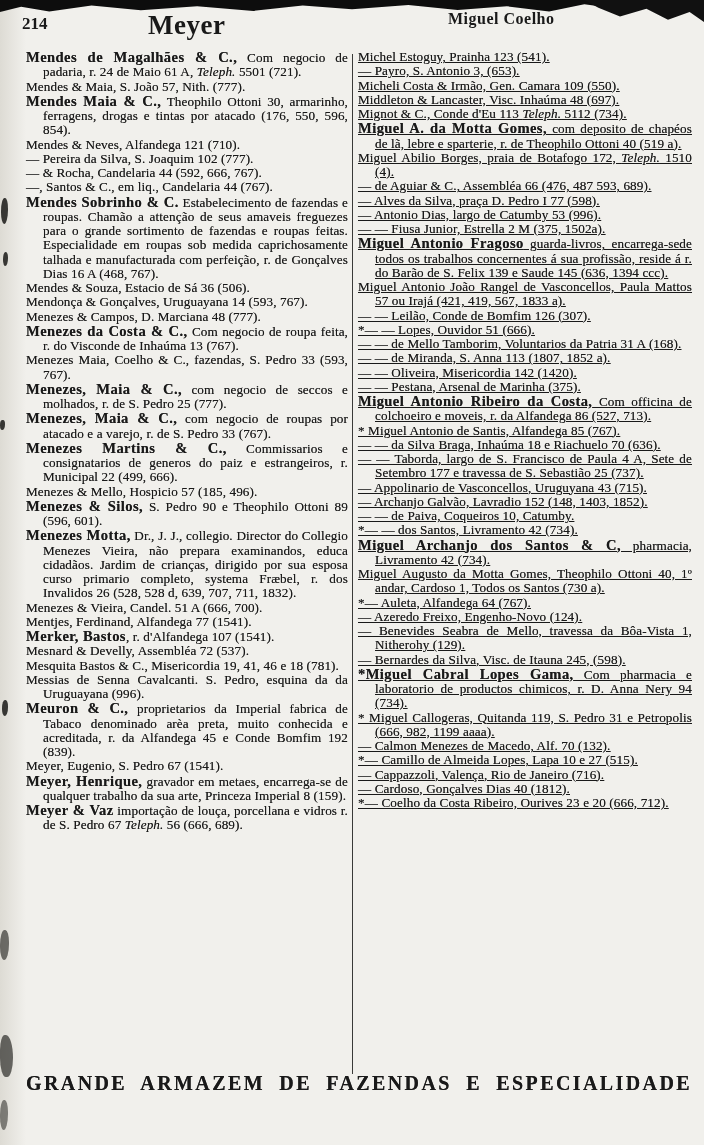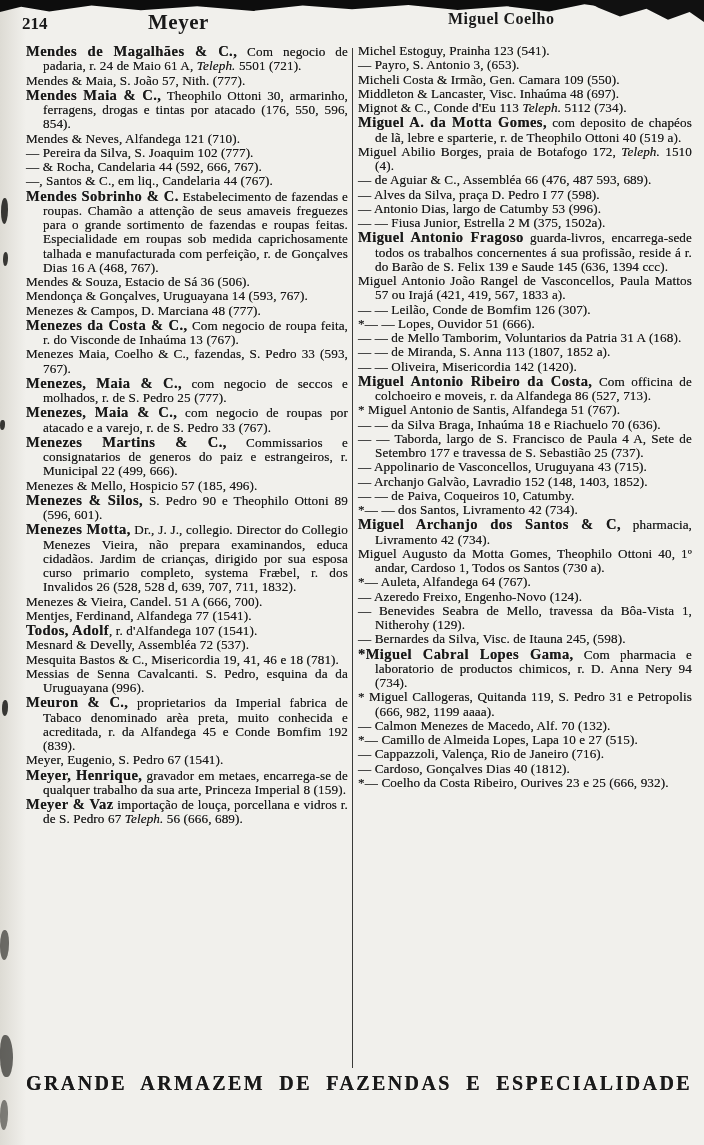--- a/index.html
+++ b/index.html
@@ -34,27 +34,27 @@
   .b2 { left: 3px; top: 252px; width: 5px;  height: 14px; }
   .b3 { left: 0px; top: 420px; width: 5px;  height: 10px; }
   .b4 { left: 2px; top: 700px; width: 6px;  height: 16px; }
   .b5 { left: 0px; top: 930px; width: 9px;  height: 30px; opacity:.7; }
   .b6 { left: 0px; top: 1035px; width: 13px; height: 42px; opacity:.75; border-radius: 40% 60% 50% 50%; }
   .b7 { left: 0px; top: 1100px; width: 8px; height: 30px; opacity:.6; }
 
   
   .hdr { position: absolute; top: 10px; left: 0; width: 704px; height: 30px; }
   .pagenum { position: absolute; left: 22px; top: 4px; font-size: 17px; font-weight: bold; }
-  .guide-l { position: absolute; left: 148px; top: 0; font-size: 21px; font-weight: bold; letter-spacing: .5px; }
+  .guide-l { position: absolute; left: 148px; top: 0; font-size: 27px; font-weight: bold; letter-spacing: .5px; }
   .guide-r { position: absolute; left: 448px; top: 0; font-size: 16px; font-weight: bold; letter-spacing: .5px; }
 
   
-  .columns { position: absolute; top: 44px; left: 26px; width: 668px; display: flex; }
+  .columns { position: absolute; top: 50px; left: 26px; width: 668px; display: flex; }
   .col { width: 322px; }
-  .col.right { width: 334px; }
+  .col.right { width: 334px; text-decoration: underline; }
   .divider { width: 1px; background: #3a3a38; margin: 4px 5px 0 4px; min-height: 1020px; }
   .entry {
     font-size: 13.2px; line-height: 14.25px;
     text-align: justify;
     padding-left: 17px; text-indent: -17px;
     letter-spacing: .1px;
     text-shadow: 0 0 .45px rgba(10,10,10,.6);
   }
   .entry b.lead { font-size: 14.6px; letter-spacing: .4px; }
   .entry i { font-style: italic; }
@@ -105,21 +105,21 @@
         <div class="entry"><b class="lead">Menezes da Costa &amp; C.,</b> Com negocio de roupa feita, r. do Visconde de Inhaúma 13 (767).</div>
         <div class="entry">Menezes Maia, Coelho &amp; C., fazendas, S. Pedro 33 (593, 767).</div>
         <div class="entry"><b class="lead">Menezes, Maia &amp; C.,</b> com negocio de seccos e molhados, r. de S. Pedro 25 (777).</div>
         <div class="entry"><b class="lead">Menezes, Maia &amp; C.,</b> com negocio de roupas por atacado e a varejo, r. de S. Pedro 33 (767).</div>
         <div class="entry"><b class="lead">Menezes Martins &amp; C.,</b> Commissarios e consignatarios de generos do paiz e estrangeiros, r. Municipal 22 (499, 666).</div>
         <div class="entry">Menezes &amp; Mello, Hospicio 57 (185, 496).</div>
         <div class="entry"><b class="lead">Menezes &amp; Silos,</b> S. Pedro 90 e Theophilo Ottoni 89 (596, 601).</div>
         <div class="entry"><b class="lead">Menezes Motta,</b> Dr., J. J., collegio. Director do Collegio Menezes Vieira, não prepara examinandos, educa cidadãos. Jardim de crianças, dirigido por sua esposa curso primario completo, systema Fræbel, r. dos Invalidos 26 (528, 528 d, 639, 707, 711, 1832).</div>
         <div class="entry">Menezes &amp; Vieira, Candel. 51 A (666, 700).</div>
         <div class="entry">Mentjes, Ferdinand, Alfandega 77 (1541).</div>
-        <div class="entry"><b class="lead">Todos, Adolf</b>, r. d'Alfandega 107 (1541).</div>
+        <div class="entry"><b class="lead">Merker, Bastos</b>, r. d'Alfandega 107 (1541).</div>
         <div class="entry">Mesnard &amp; Develly, Assembléa 72 (537).</div>
         <div class="entry">Mesquita Bastos &amp; C., Misericordia 19, 41, 46 e 18 (781).</div>
         <div class="entry">Messias de Senna Cavalcanti. S. Pedro, esquina da da Uruguayana (996).</div>
         <div class="entry"><b class="lead">Meuron &amp; C.,</b> proprietarios da Imperial fabrica de Tabaco denominado arèa preta, muito conhecida e acreditada, r. da Alfandega 45 e Conde Bomfim 192 (839).</div>
         <div class="entry">Meyer, Eugenio, S. Pedro 67 (1541).</div>
         <div class="entry"><b class="lead">Meyer, Henrique,</b> gravador em metaes, encarrega-se de qualquer trabalho da sua arte, Princeza Imperial 8 (159).</div>
         <div class="entry"><b class="lead">Meyer &amp; Vaz</b> importação de louça, porcellana e vidros r. de S. Pedro 67 <i>Teleph.</i> 56 (666, 689).</div>
       </div>
     <div class="divider"></div>
     <div class="col right" id="col-right">
@@ -134,39 +134,40 @@
         <div class="entry">— Alves da Silva, praça D. Pedro I 77 (598).</div>
         <div class="entry">— Antonio Dias, largo de Catumby 53 (996).</div>
         <div class="entry">— — Fiusa Junior, Estrella 2 M (375, 1502a).</div>
         <div class="entry"><b class="lead">Miguel Antonio Fragoso</b> guarda-livros, encarrega-sede todos os trabalhos concernentes á sua profissão, reside á r. do Barão de S. Felix 139 e Saude 145 (636, 1394 ccc).</div>
         <div class="entry">Miguel Antonio João Rangel de Vasconcellos, Paula Mattos 57 ou Irajá (421, 419, 567, 1833 a).</div>
         <div class="entry">— — Leilão, Conde de Bomfim 126 (307).</div>
         <div class="entry">*— — Lopes, Ouvidor 51 (666).</div>
         <div class="entry">— — de Mello Tamborim, Voluntarios da Patria 31 A (168).</div>
         <div class="entry">— — de Miranda, S. Anna 113 (1807, 1852 a).</div>
         <div class="entry">— — Oliveira, Misericordia 142 (1420).</div>
+        <div class="entry">— — Pestana, Arsenal de Marinha (375).</div>
         <div class="entry"><b class="lead">Miguel Antonio Ribeiro da Costa,</b> Com officina de colchoeiro e moveis, r. da Alfandega 86 (527, 713).</div>
-        <div class="entry">* Miguel Antonio de Santis, Alfandega 51 (767).</div>
+        <div class="entry">* Miguel Antonio de Santis, Alfandega 85 (767).</div>
         <div class="entry">— — da Silva Braga, Inhaúma 18 e Riachuelo 70 (636).</div>
         <div class="entry">— — Taborda, largo de S. Francisco de Paula 4 A, Sete de Setembro 177 e travessa de S. Sebastião 25 (737).</div>
         <div class="entry">— Appolinario de Vasconcellos, Uruguyana 43 (715).</div>
         <div class="entry">— Archanjo Galvão, Lavradio 152 (148, 1403, 1852).</div>
         <div class="entry">— — de Paiva, Coqueiros 10, Catumby.</div>
         <div class="entry">*— — dos Santos, Livramento 42 (734).</div>
         <div class="entry"><b class="lead">Miguel Archanjo dos Santos &amp; C,</b> pharmacia, Livramento 42 (734).</div>
         <div class="entry">Miguel Augusto da Motta Gomes, Theophilo Ottoni 40, 1º andar, Cardoso 1, Todos os Santos (730 a).</div>
         <div class="entry">*— Auleta, Alfandega 64 (767).</div>
         <div class="entry">— Azeredo Freixo, Engenho-Novo (124).</div>
         <div class="entry">— Benevides Seabra de Mello, travessa da Bôa-Vista 1, Nitherohy (129).</div>
         <div class="entry">— Bernardes da Silva, Visc. de Itauna 245, (598).</div>
         <div class="entry"><b class="lead">*Miguel Cabral Lopes Gama,</b> Com pharmacia e laboratorio de productos chimicos, r. D. Anna Nery 94 (734).</div>
         <div class="entry">* Miguel Callogeras, Quitanda 119, S. Pedro 31 e Petropolis (666, 982, 1199 aaaa).</div>
         <div class="entry">— Calmon Menezes de Macedo, Alf. 70 (132).</div>
         <div class="entry">*— Camillo de Almeida Lopes, Lapa 10 e 27 (515).</div>
         <div class="entry">— Cappazzoli, Valença, Rio de Janeiro (716).</div>
         <div class="entry">— Cardoso, Gonçalves Dias 40 (1812).</div>
-        <div class="entry">*— Coelho da Costa Ribeiro, Ourives 23 e 25 (666, 932).</div>
+        <div class="entry">*— Coelho da Costa Ribeiro, Ourives 23 e 20 (666, 712).</div>
       </div>
   </div>
 
   <div class="footer">GRANDE ARMAZEM DE FAZENDAS E ESPECIALIDADE DE</div>
 
 </div>
 
 </body></html>

